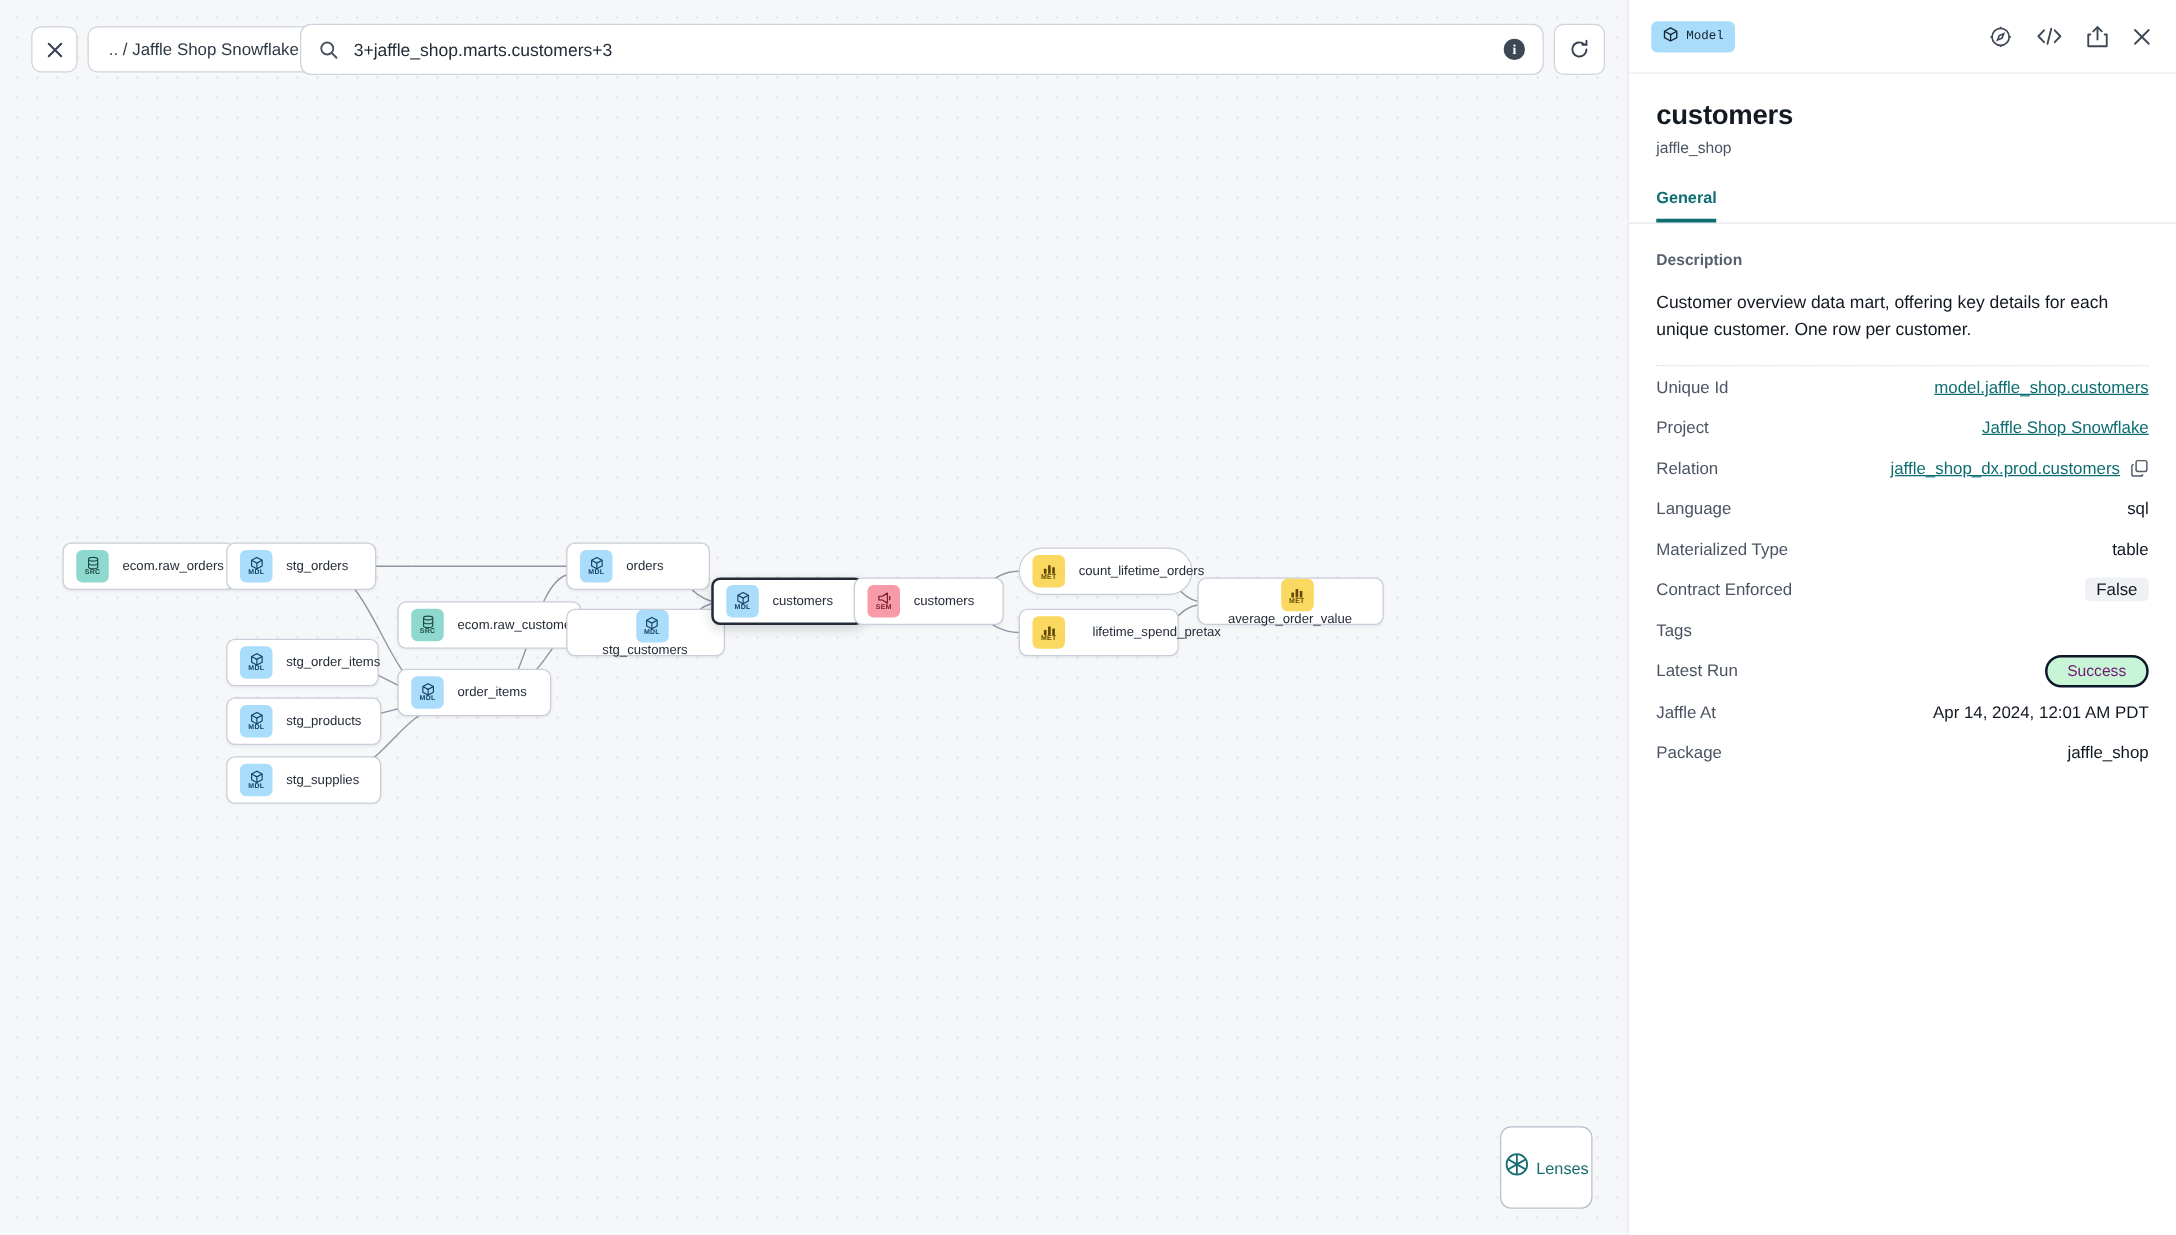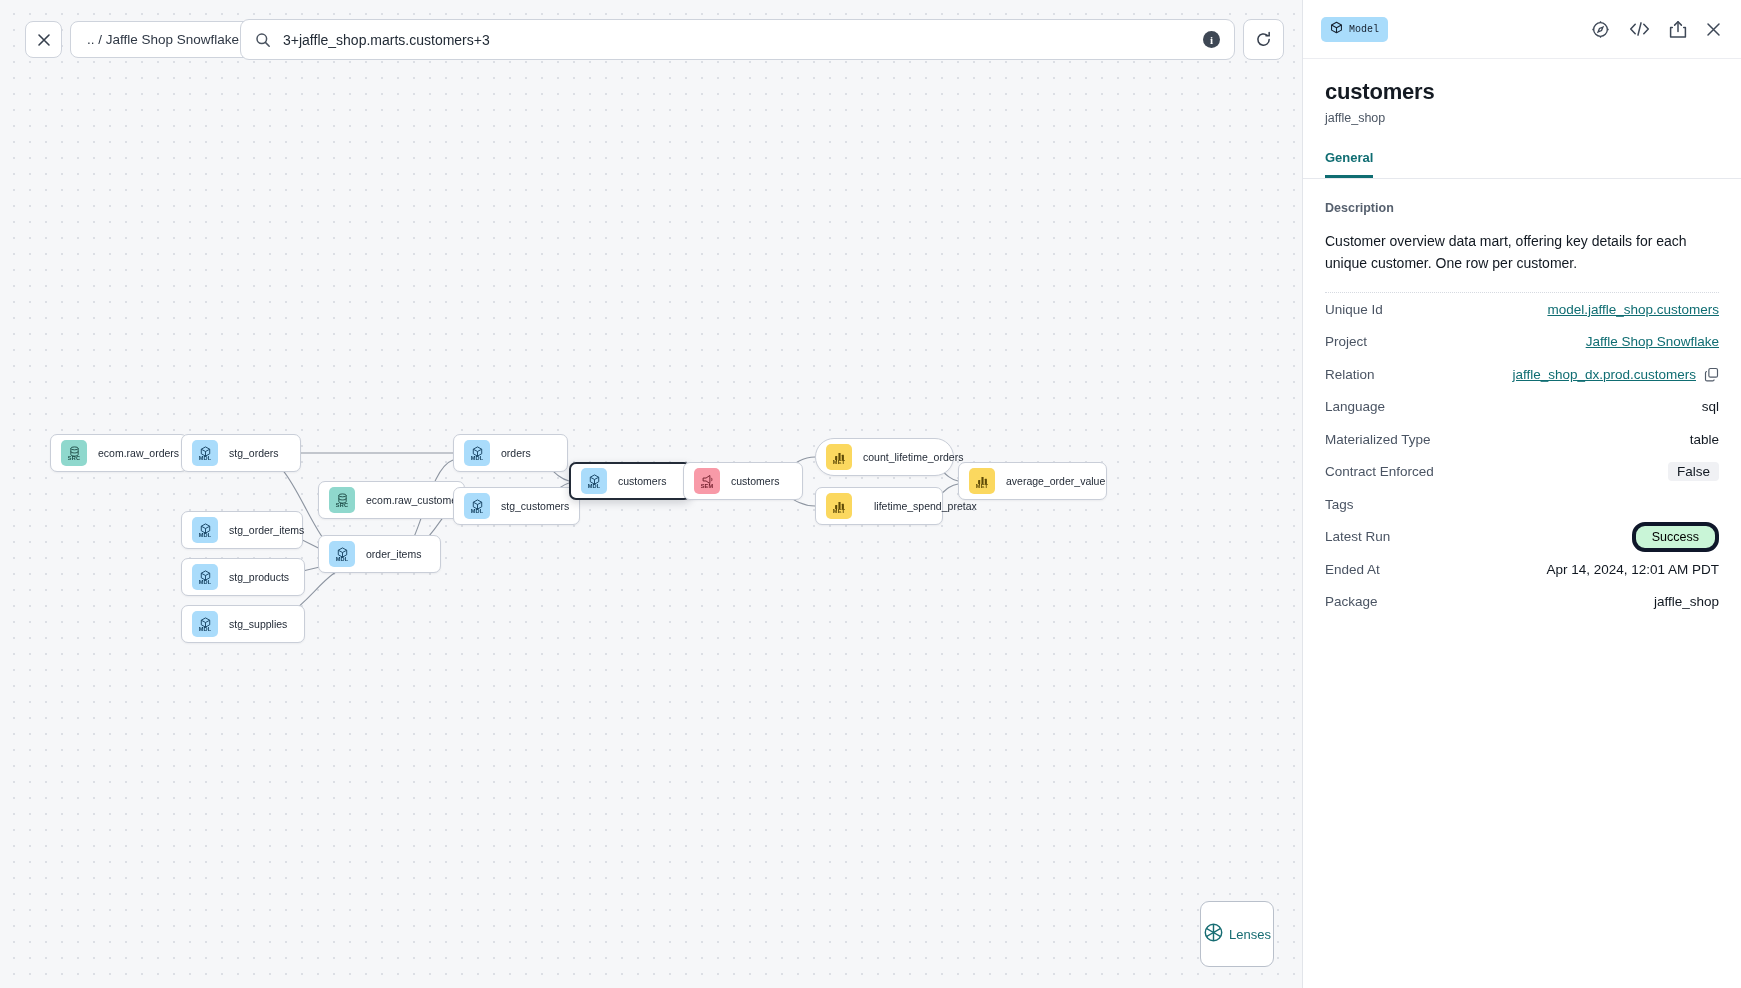--- a/index.html
+++ b/index.html
@@ -125,21 +125,21 @@
   }
   .prow {
     display: flex; align-items: center; justify-content: space-between;
     min-height: 32.5px; gap: 10px;
   }
   .pkey { font-size: 13.5px; color: #4a5463; white-space: nowrap; }
   .pval { font-size: 13.5px; color: #111821; text-align: right; }
   .pval.link { color: #0f6d72; text-decoration: underline; }
   .pval.chip { background: #f0f1f4; border-radius: 4px; padding: 2px 9px; }
   .pval.success {
-    background: #c9f5d7; border: 4px solid #0f172a; color: #000000;
+    background: #c9f5d7; border: 2px solid #0f172a; color: #701a75;
     border-radius: 13px; padding: 4px 16px; font-size: 12.5px;
   }
   .pval-wrap { display: flex; align-items: center; gap: 8px; }
   #copy-icon { color: #515b69; display: flex; }
 </style>
 </head>
 <body>
 
 <div id="app">
 
@@ -241,21 +241,21 @@
         <div class="node" style="left: 453px; top: 434px; width: 115px; height: 38px;">
           <span class="badge mdl">
             <span class="glyph"><svg width="11" height="11" viewBox="0 0 12 12" stroke="currentColor" stroke-width="1" fill="none" stroke-linejoin="round">
                 <path d="M6 1 L10.6 3.5 L10.6 8.5 L6 11 L1.4 8.5 L1.4 3.5 Z"></path>
                 <path d="M1.4 3.5 L6 6 L10.6 3.5 M6 6 L6 11"></path>
               </svg></span>
             <span class="btxt">MDL</span>
           </span>
           <span class="nlabel">orders</span>
         </div>
-        <div class="node" style="left: 453px; top: 487px; width: 127px; height: 38px;">
+        <div class="node" style="left: 453px; top: 487px; width: 127px; height: 38px; flex-direction: column;">
           <span class="badge mdl">
             <span class="glyph"><svg width="11" height="11" viewBox="0 0 12 12" stroke="currentColor" stroke-width="1" fill="none" stroke-linejoin="round">
                 <path d="M6 1 L10.6 3.5 L10.6 8.5 L6 11 L1.4 8.5 L1.4 3.5 Z"></path>
                 <path d="M1.4 3.5 L6 6 L10.6 3.5 M6 6 L6 11"></path>
               </svg></span>
             <span class="btxt">MDL</span>
           </span>
           <span class="nlabel">stg_customers</span>
         </div>
         <div class="node selected" style="left: 569px; top: 462px; width: 122px; height: 38px;">
@@ -293,21 +293,21 @@
           <span class="badge met">
             <span class="glyph"><svg width="11" height="11" viewBox="0 0 12 12" fill="currentColor">
                 <rect x="1.2" y="6.6" width="2.3" height="4.4" rx=".4"></rect>
                 <rect x="4.85" y="3.4" width="2.3" height="7.6" rx=".4"></rect>
                 <rect x="8.5" y="5.2" width="2.3" height="5.8" rx=".4"></rect>
               </svg></span>
             <span class="btxt">MET</span>
           </span>
           <span class="nlabel">lifetime_spend_pretax</span>
         </div>
-        <div class="node" style="left: 958px; top: 462px; width: 149px; height: 38px;">
+        <div class="node" style="left: 958px; top: 462px; width: 149px; height: 38px; flex-direction: column;">
           <span class="badge met">
             <span class="glyph"><svg width="11" height="11" viewBox="0 0 12 12" fill="currentColor">
                 <rect x="1.2" y="6.6" width="2.3" height="4.4" rx=".4"></rect>
                 <rect x="4.85" y="3.4" width="2.3" height="7.6" rx=".4"></rect>
                 <rect x="8.5" y="5.2" width="2.3" height="5.8" rx=".4"></rect>
               </svg></span>
             <span class="btxt">MET</span>
           </span>
           <span class="nlabel">average_order_value</span>
         </div>
@@ -458,21 +458,21 @@
               <div class="pval"></div>
             </div>
           </div>
           <div class="prow">
             <div class="pkey">Latest Run</div>
             <div class="pval-wrap">
               <div class="pval success">Success</div>
             </div>
           </div>
           <div class="prow">
-            <div class="pkey">Ended At</div>
+            <div class="pkey">Jaffle At</div>
             <div class="pval-wrap">
               <div class="pval">Apr 14, 2024, 12:01 AM PDT</div>
             </div>
           </div>
           <div class="prow">
             <div class="pkey">Package</div>
             <div class="pval-wrap">
               <div class="pval">jaffle_shop</div>
             </div>
           </div>

